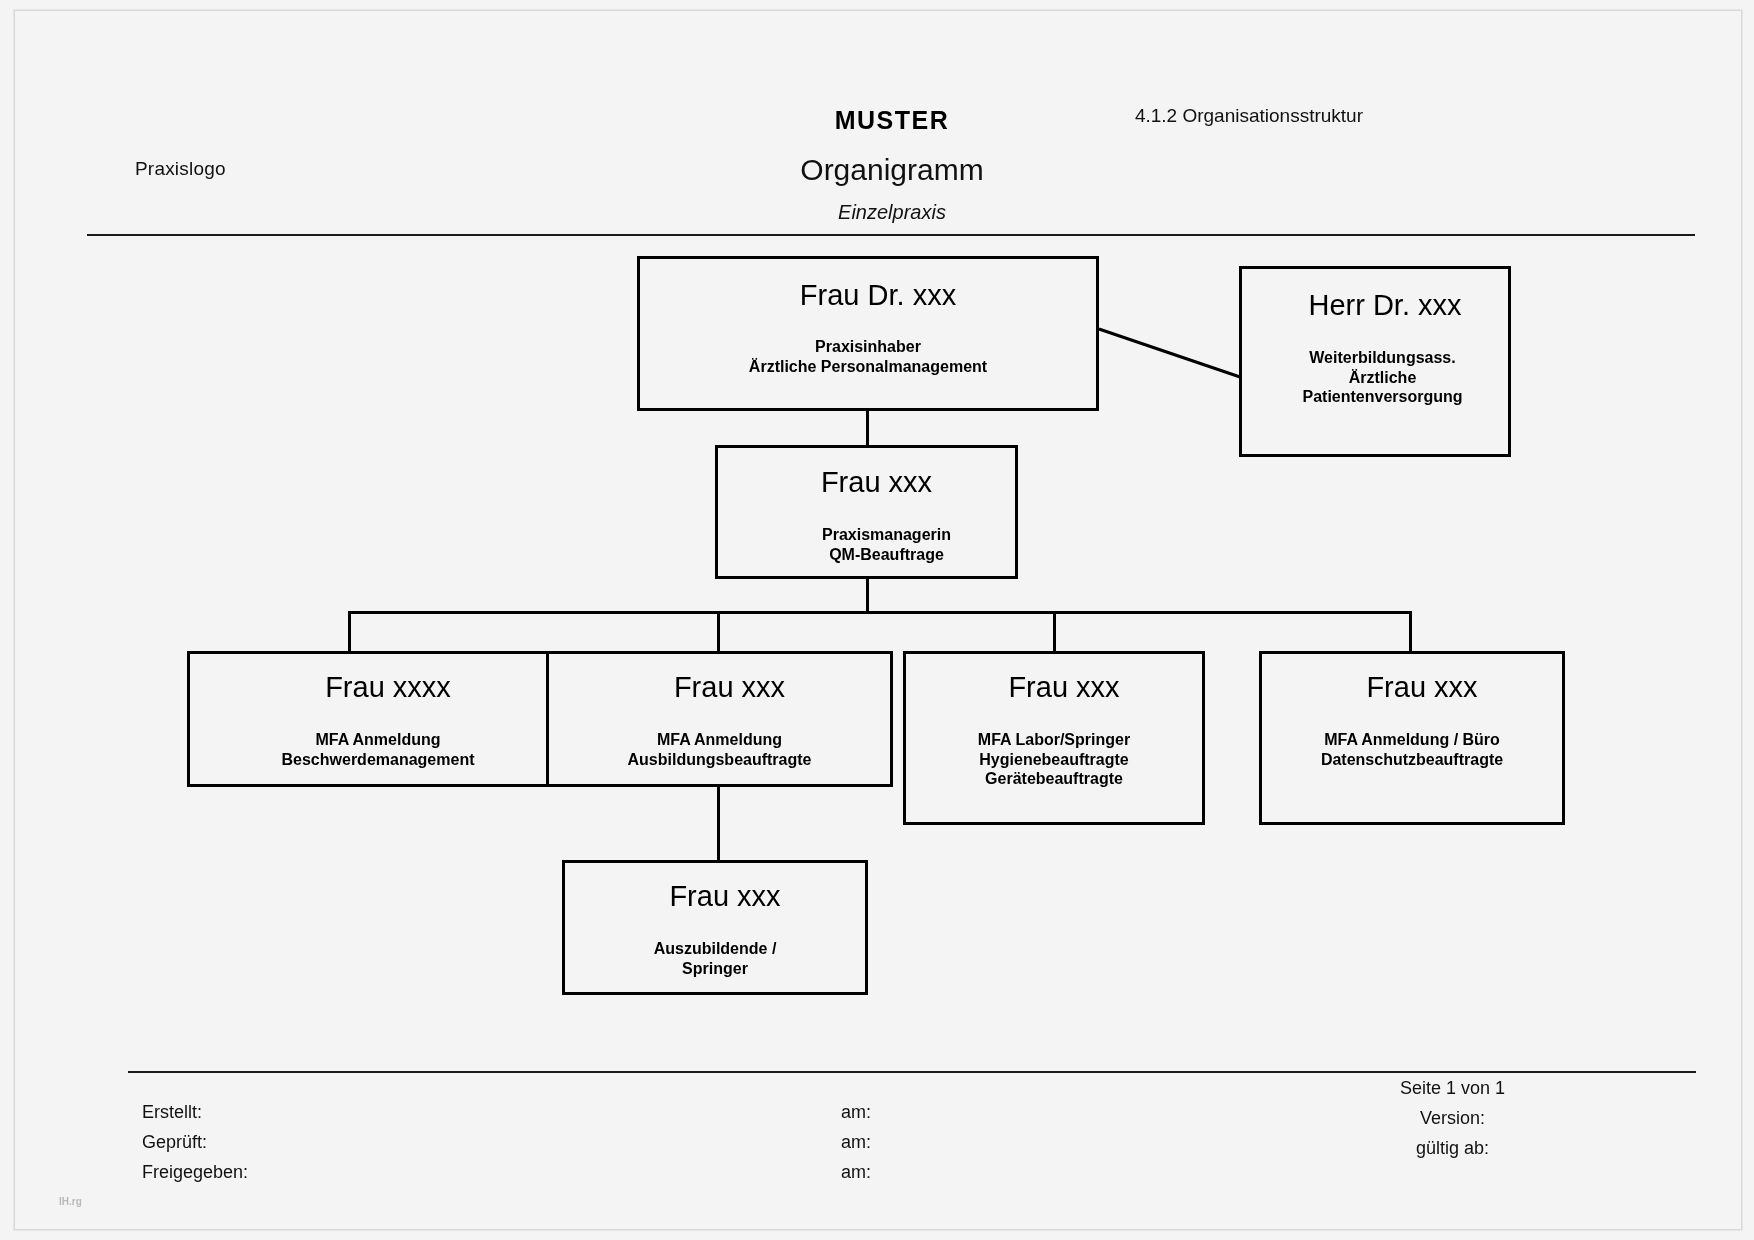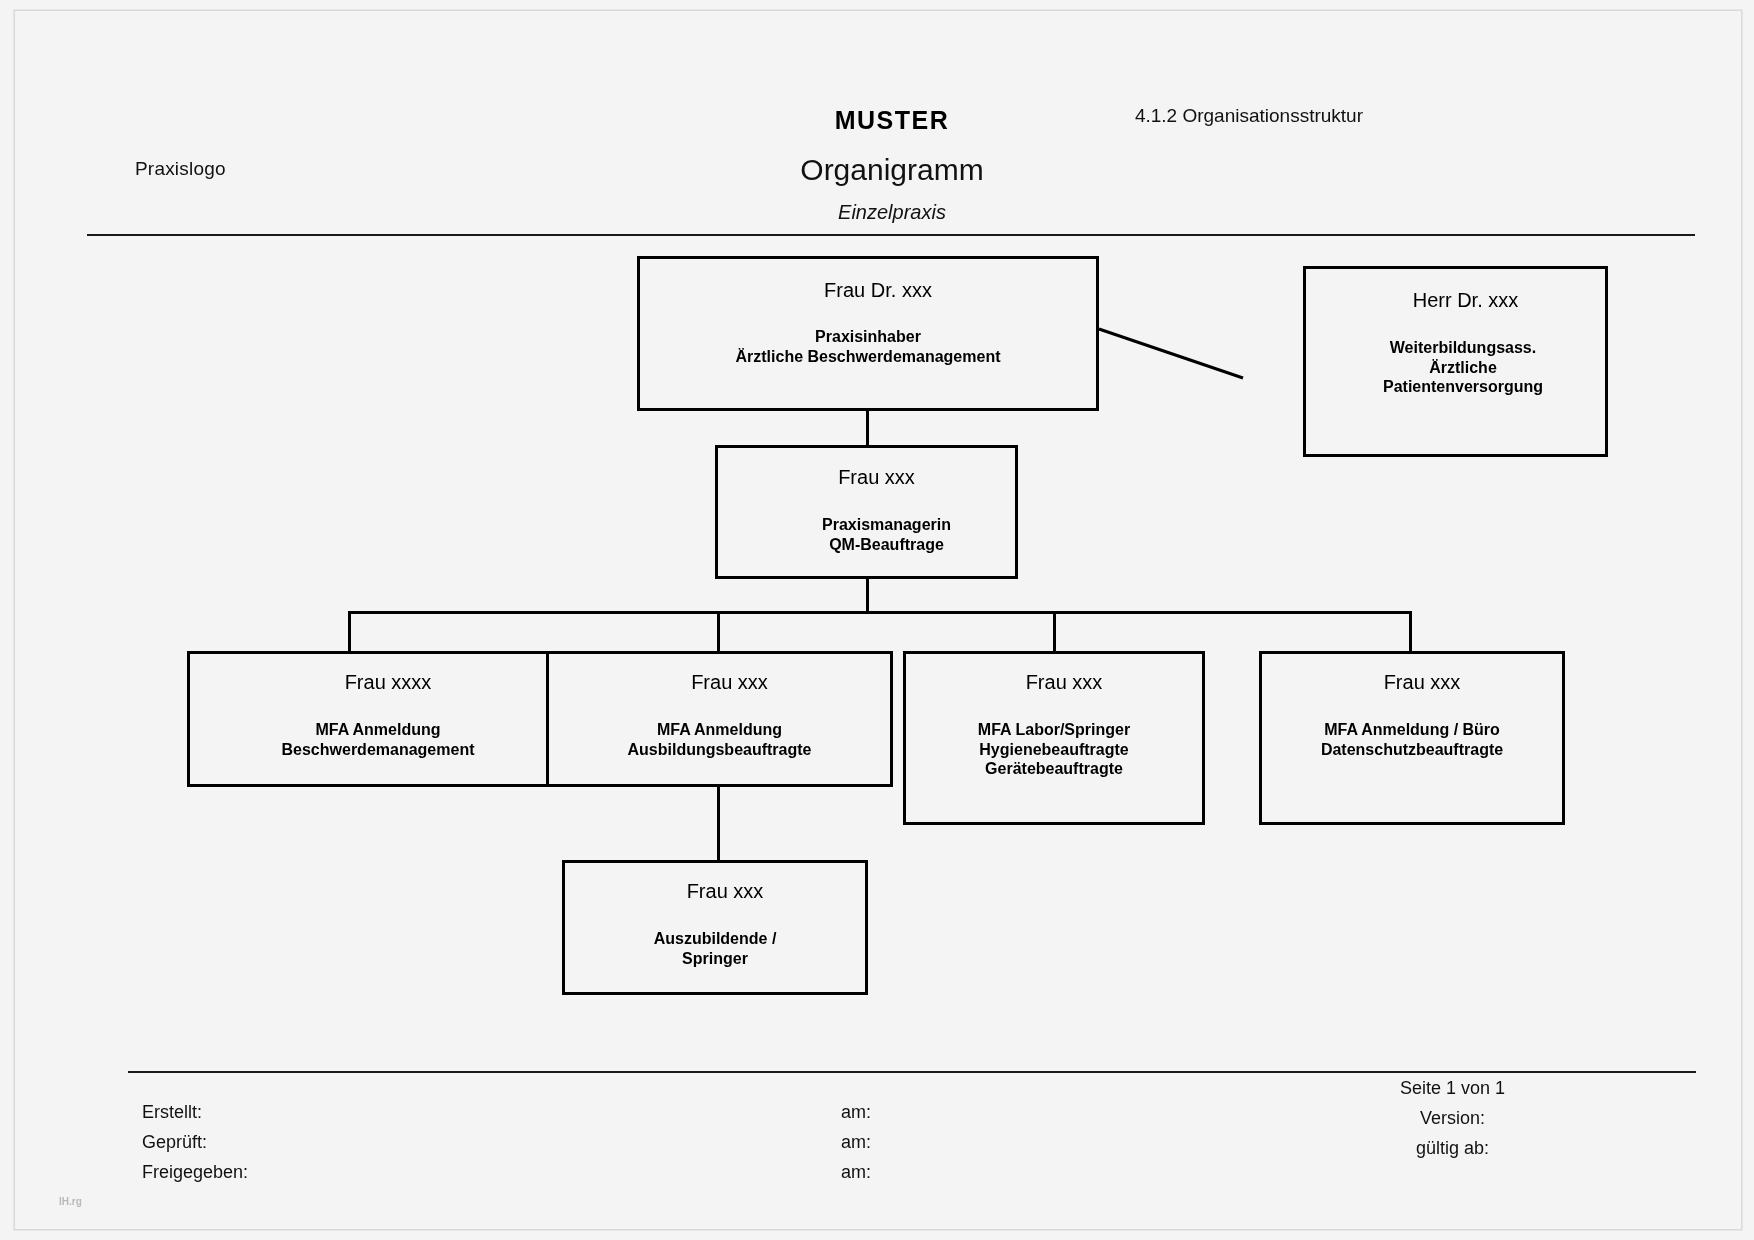--- a/index.html
+++ b/index.html
@@ -42,32 +42,32 @@
     position:absolute;left:72px;top:223px;width:1608px;height:0;
     border-top:2px solid #1a1a1a;
   }
   
   .node{
     position:absolute;box-sizing:border-box;
     background:#f4f4f4;border:3px solid #000;
     text-align:center;color:#000;
   }
   .node .nm{
-    display:block;font-size:20px;font-weight:normal;
+    display:block;font-size:29px;font-weight:normal;
     line-height:1.15;
     padding-left:20px;
   }
   .node .rl{
     display:block;font-size:16px;font-weight:bold;line-height:1.22;
   }
   
   #n-owner{left:622px;top:245px;width:462px;height:155px;}
   #n-owner .nm{margin-top:20px;}
   #n-owner .roles{margin-top:25px;}
-  #n-assist{left:1288px;top:255px;width:305px;height:191px;}
+  #n-assist{left:1224px;top:255px;width:272px;height:191px;}
   #n-assist .nm{margin-top:20px;}
   #n-assist .roles{margin-top:26px;padding-left:15px;}
   #n-manager{left:700px;top:434px;width:303px;height:134px;}
   #n-manager .nm{margin-top:18px;}
   #n-manager .roles{margin-top:26px;padding-left:40px;}
   #n-a{left:172px;top:640px;width:382px;height:136px;}
   #n-a .nm{margin-top:17px;}
   #n-a .roles{margin-top:26px;}
   #n-b{left:531px;top:640px;width:347px;height:136px;}
   #n-b .nm{margin-top:17px;}
@@ -126,21 +126,21 @@
     <div class="conn vline" style="left:333px;top:600px;height:41px;"></div>
     <div class="conn vline" style="left:702px;top:600px;height:41px;"></div>
     <div class="conn vline" style="left:1038px;top:600px;height:41px;"></div>
     <div class="conn vline" style="left:1394px;top:600px;height:41px;"></div>
     <div class="conn vline" style="left:702px;top:776px;height:73px;"></div>
 
     <div class="node" id="n-owner">
       <span class="nm">Frau Dr. xxx</span>
       <div class="roles">
         <span class="rl">Praxisinhaber</span>
-        <span class="rl">Ärztliche Beschwerdemanagement</span>
+        <span class="rl">Ärztliche Personalmanagement</span>
       </div>
     </div>
 
     <div class="node" id="n-assist">
       <span class="nm">Herr Dr. xxx</span>
       <div class="roles">
         <span class="rl">Weiterbildungsass.</span>
         <span class="rl">Ärztliche</span>
         <span class="rl">Patientenversorgung</span>
       </div>

